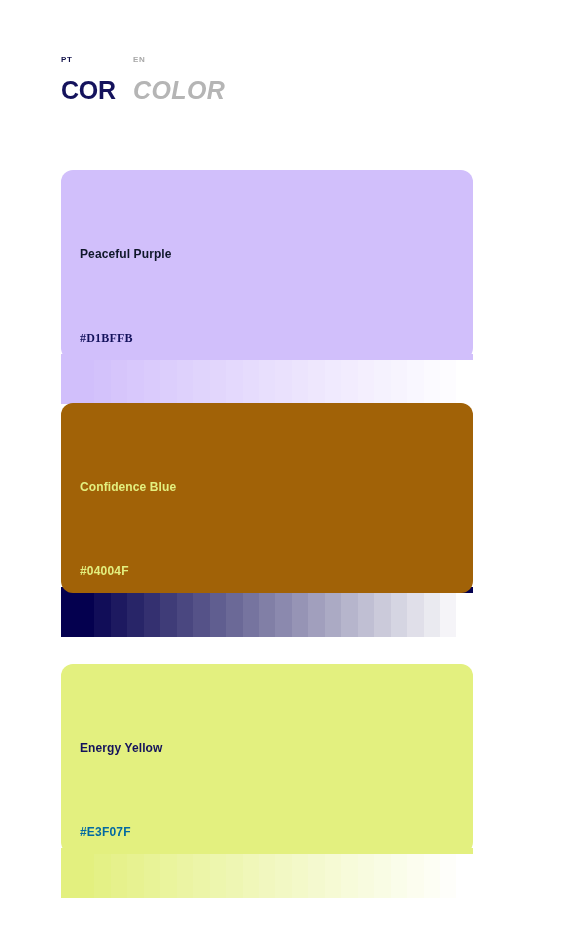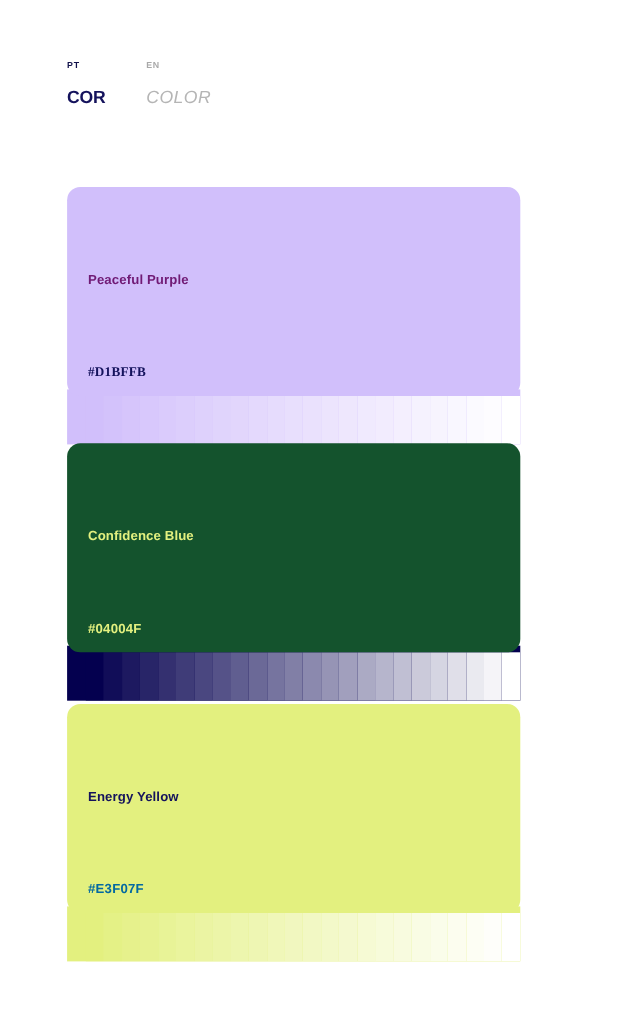--- a/index.html
+++ b/index.html
@@ -34,54 +34,54 @@
     font-size: 8px;
     font-weight: 700;
     letter-spacing: 0.6px;
     line-height: 10px;
     margin: 0 0 14px 0;
   }
   .lang-col.pt .lang-tag { color: #11114a; }
   .lang-col.en .lang-tag { color: #a8a8a8; }
 
   .lang-word {
-    font-size: 16px;
+    font-size: 25px;
     line-height: 22px;
     margin: 0;
     white-space: nowrap;
   }
   .lang-col.pt .lang-word {
     color: #14125c;
     font-weight: 700;
     letter-spacing: -0.2px;
   }
   .lang-col.en .lang-word {
     color: #b5b5b5;
-    font-weight: 400;
+    font-weight: 700;
     font-style: italic;
     letter-spacing: 0.4px;
   }
 
   
   .swatches {
     position: absolute;
     left: 0;
     top: 0;
     width: 569px;
     height: 940px;
   }
 
   .swatch {
     position: absolute;
     left: 61px;
     width: 412px;
   }
   .swatch-1 { top: 170px; }
   .swatch-2 { top: 403px; }
-  .swatch-3 { top: 640px; border-radius: 31px; }
+  .swatch-3 { top: 664px; border-radius: 31px; }
 
   .swatch-panel {
     position: relative;
     height: 190px;
     border-radius: 12px;
     box-sizing: border-box;
     padding: 0;
     overflow: hidden;
     z-index: 2;
   }
@@ -142,21 +142,21 @@
   <div class="lang-col en">
     <p class="lang-tag">EN</p>
     <p class="lang-word">COLOR</p>
   </div>
 </div>
 
 <div class="swatches">
 
   <div class="swatch swatch-1">
     <div class="swatch-panel" style="background: rgb(209, 191, 251);">
-      <p class="swatch-name" style="color: #701a75; text-align: center;">Peaceful Purple</p>
+      <p class="swatch-name" style="color: #0f172a; text-align: center;">Peaceful Purple</p>
       <p class="swatch-hex" style="color: rgb(20, 18, 92); font-family: Liberation Serif, serif;">#D1BFFB</p>
     </div>
     <div class="swatch-ramp" style="background: rgb(209, 191, 251);">
       <div class="ramp-base"></div>
       <div class="ramp-steps">
           <div class="ramp-step" style="background: rgb(209, 191, 251);"></div>
           <div class="ramp-step" style="background: rgb(211, 194, 251);"></div>
           <div class="ramp-step" style="background: rgb(214, 197, 251);"></div>
           <div class="ramp-step" style="background: rgb(216, 200, 252);"></div>
           <div class="ramp-step" style="background: rgb(218, 203, 252);"></div>
@@ -177,21 +177,21 @@
           <div class="ramp-step" style="background: rgb(247, 244, 254);"></div>
           <div class="ramp-step" style="background: rgb(249, 247, 255);"></div>
           <div class="ramp-step" style="background: rgb(251, 250, 255);"></div>
           <div class="ramp-step" style="background: rgb(253, 252, 255);"></div>
           <div class="ramp-step" style="background: rgb(255, 255, 255);"></div>
         </div>
     </div>
   </div>
 
   <div class="swatch swatch-2">
-    <div class="swatch-panel" style="background: #14532d;">
+    <div class="swatch-panel" style="background: #a16207;">
       <p class="swatch-name" style="color: rgb(227, 240, 127);">Confidence Blue</p>
       <p class="swatch-hex" style="color: rgb(227, 240, 127);">#04004F</p>
     </div>
     <div class="swatch-ramp" style="background: rgb(4, 0, 79);">
       <div class="ramp-base"></div>
       <div class="ramp-steps">
           <div class="ramp-step" style="background: rgb(4, 0, 79);"></div>
           <div class="ramp-step" style="background: rgb(17, 13, 88);"></div>
           <div class="ramp-step" style="background: rgb(29, 25, 96);"></div>
           <div class="ramp-step" style="background: rgb(40, 37, 104);"></div>

